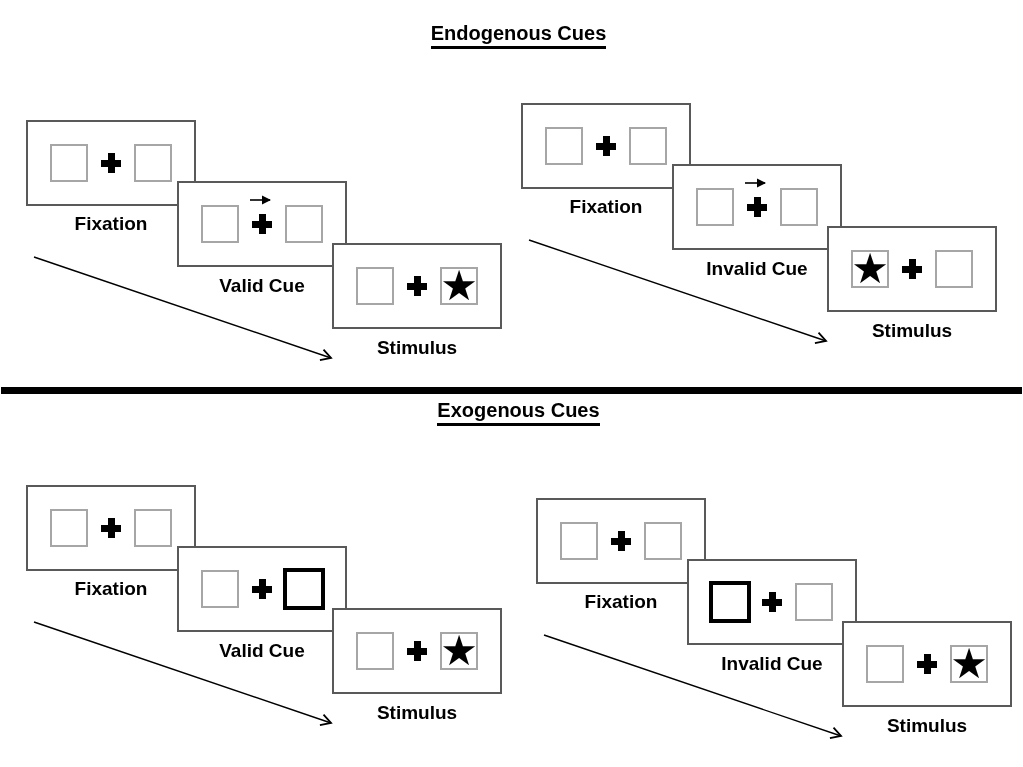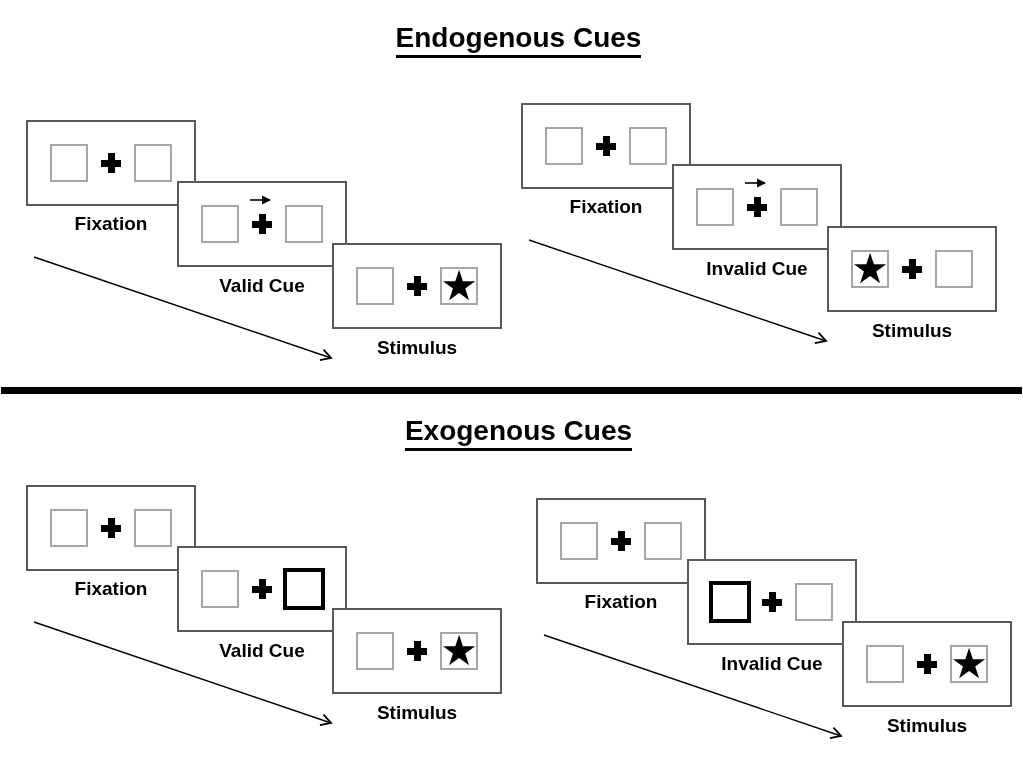--- a/index.html
+++ b/index.html
@@ -2,23 +2,23 @@
 <html><head>
 <meta charset="utf-8">
 <style>
   html,body{margin:0;padding:0;background:#fff;}
   #stage{
     position:relative;width:1023px;height:767px;background:#ffffff;
     font-family:"Liberation Sans","DejaVu Sans",sans-serif;color:#000;overflow:hidden;
   }
   .section-title-wrap{position:absolute;left:0;width:100%;text-align:center;}
   .section-title-wrap.t1{top:22px;}
-  .section-title-wrap.t2{top:415px;}
+  .section-title-wrap.t2{top:399px;}
   .section-title{
-    display:inline-block;margin-left:14px;font-size:28px;font-weight:bold;
+    display:inline-block;margin-left:14px;font-size:20px;font-weight:bold;
     border-bottom:3px solid #000;padding-bottom:1px;letter-spacing:0px;
   }
   .divider{position:absolute;left:1px;top:387px;width:1021px;height:7px;background:#000;}
 
   .group{position:absolute;width:500px;height:270px;}
   .group.tl{left:26px;top:120px;}
   .group.tr{left:521px;top:103px;}
   .group.bl{left:26px;top:485px;}
   .group.br{left:536px;top:498px;}
 

